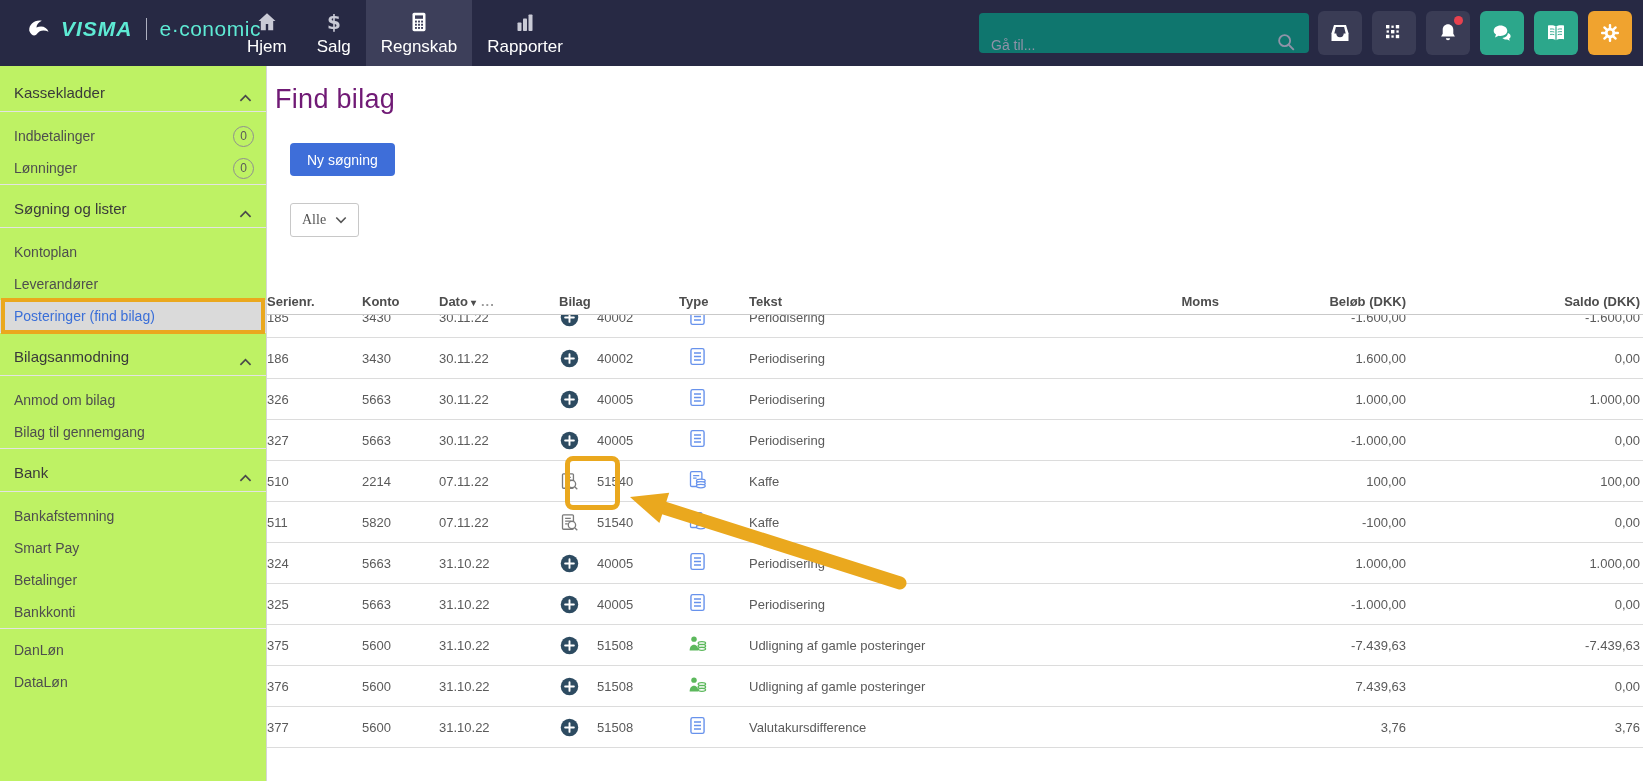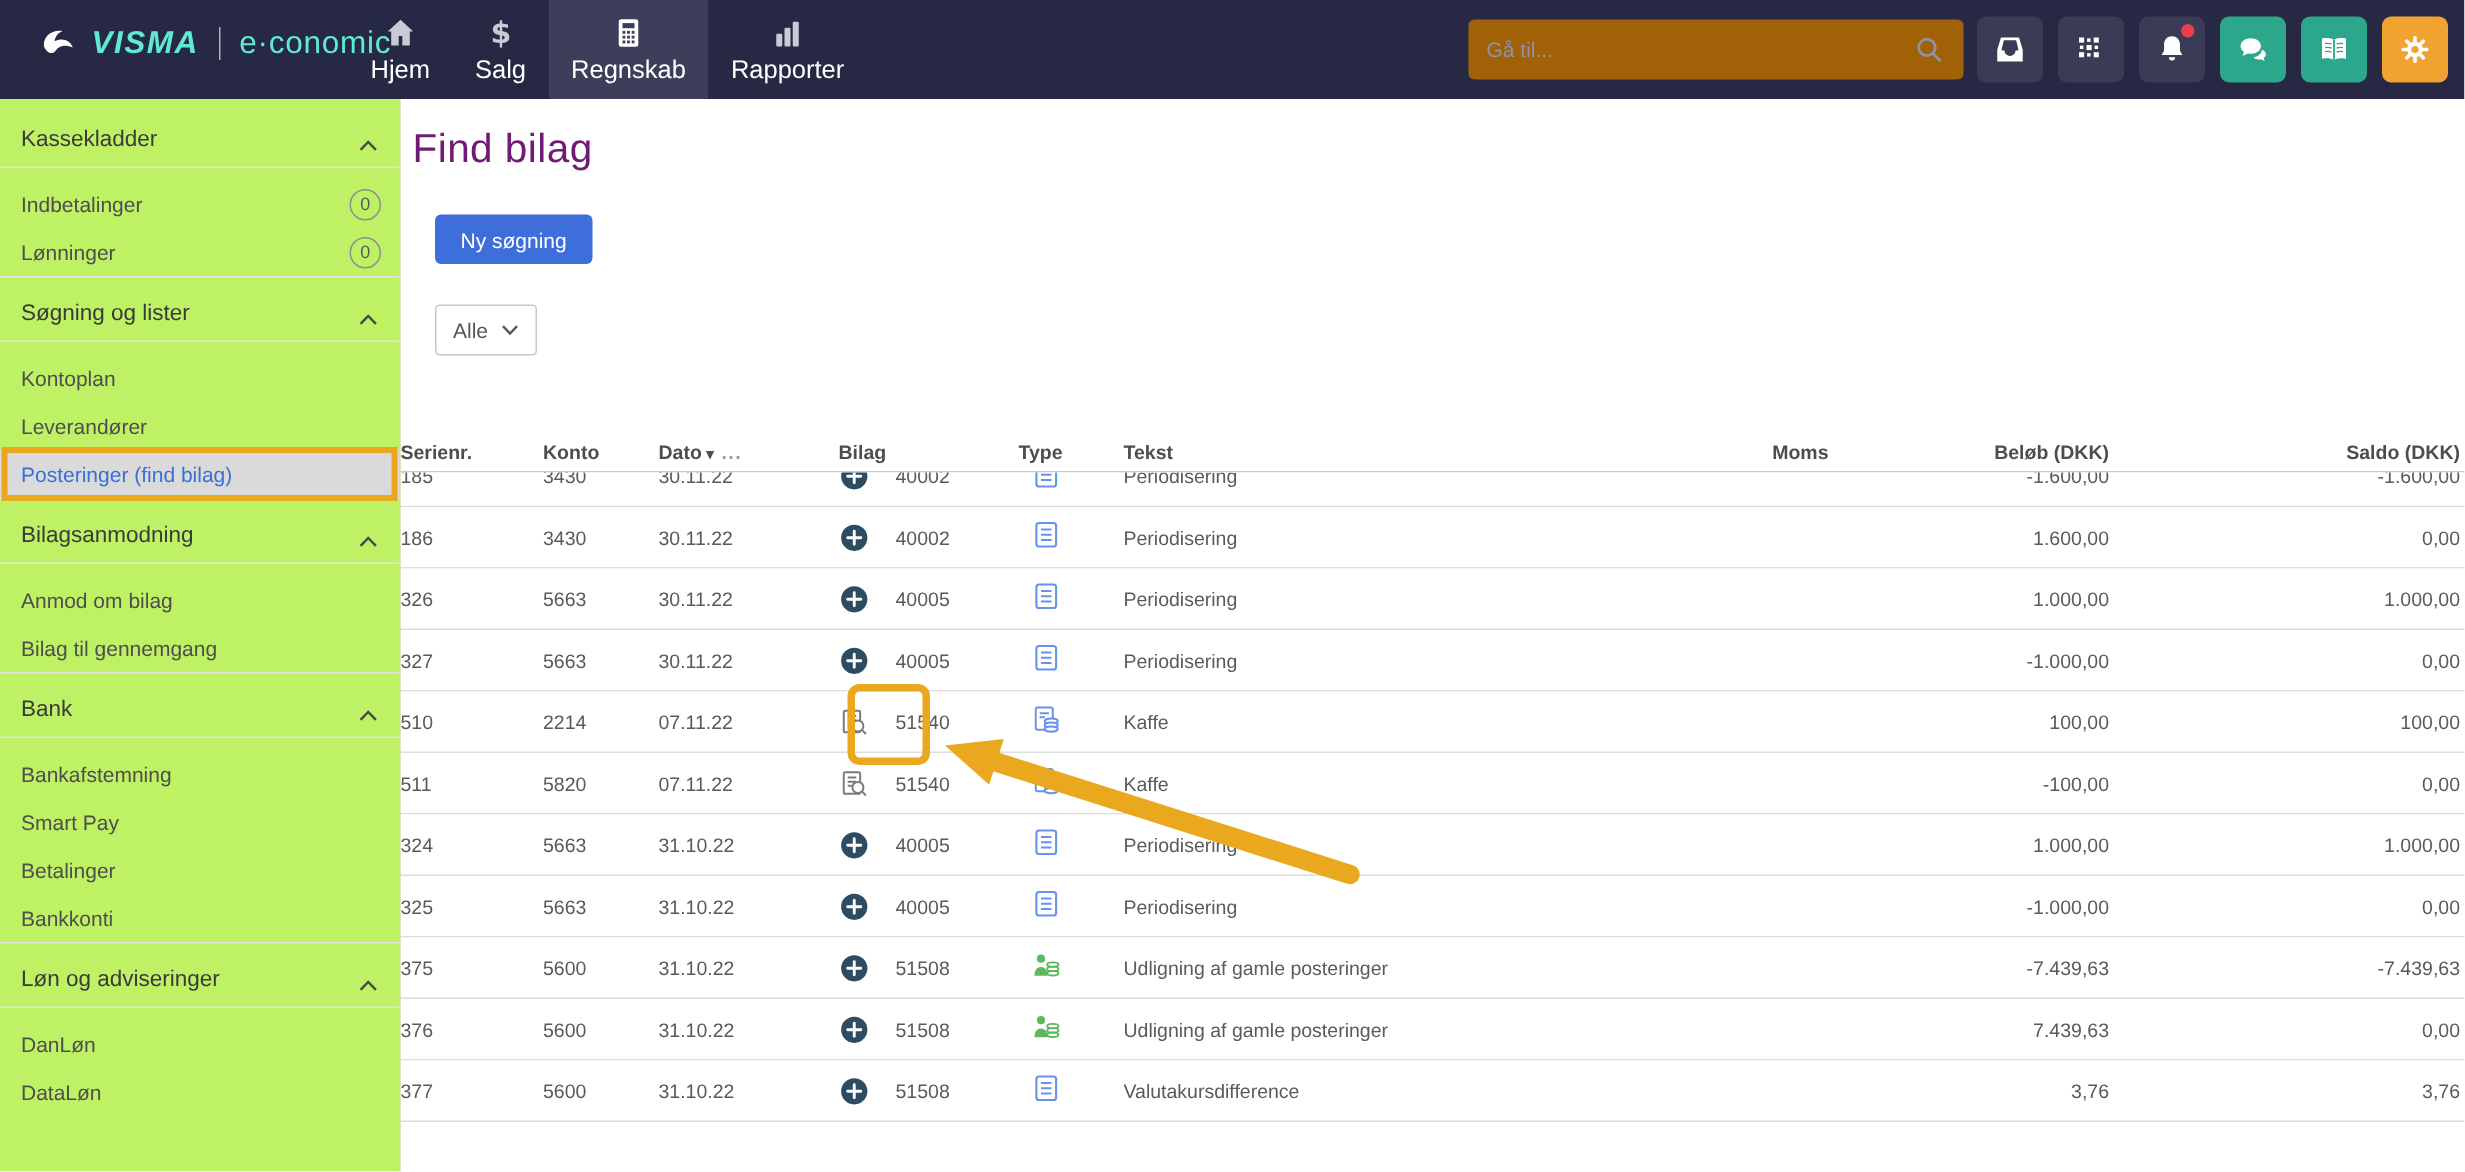--- a/index.html
+++ b/index.html
@@ -13,21 +13,21 @@
   .brand .logo-ic { width:26px; height:26px; display:block; }
   .brand .vname { font-size:21px; font-weight:700; font-style:italic; letter-spacing:1px; }
   .brand .vdiv { width:1px; height:22px; background:#aeb0c0; margin:0 4px; }
   .brand .vprod { font-size:21px; font-weight:300; letter-spacing:.5px; }
   .main-nav { position:absolute; left:232px; top:0; height:66px; display:flex; }
   .nav-item { height:66px; padding:0 15px; display:flex; flex-direction:column; align-items:center; justify-content:center; gap:3px; cursor:pointer; color:#c9cad6; }
   .nav-item.active { background:#3d3f5a; color:#fff; }
   .nav-icon { width:24px; height:24px; }
   .nav-icon svg { width:24px; height:24px; display:block; }
   .nav-label { font-size:17px; color:#fff; }
-  .searchbox { position:absolute; left:979px; top:13px; width:330px; height:40px; background:#a16207; border-radius:4px; display:flex; align-items:center; padding:0 12px; }
+  .searchbox { position:absolute; left:979px; top:13px; width:330px; height:40px; background:#0f766e; border-radius:4px; display:flex; align-items:flex-end; padding:0 12px; }
   .searchbox input { flex:1; background:transparent; border:none; outline:none; color:#c9cad6; font-size:14px; font-family:inherit; }
   .searchbox input::placeholder { color:#8f92a8; }
   .searchbox .s-ic { width:22px; height:22px; }
   .searchbox .s-ic svg { width:22px; height:22px; display:block; }
   .tb-buttons { position:absolute; left:1318px; top:11px; display:flex; gap:10px; }
   .tb-btn { position:relative; width:44px; height:44px; border:none; border-radius:6px; display:flex; align-items:center; justify-content:center; cursor:pointer; }
   .tb-btn svg { width:24px; height:24px; display:block; }
   .tb-btn.dark { background:#3a3c55; }
   .tb-btn.teal { background:#2ca78b; }
   .tb-btn.orange { background:#f0a32f; }
@@ -42,21 +42,21 @@
   .sb-section:last-child { border-bottom:none; }
   .sb-item { height:32px; display:flex; align-items:center; padding:0 12px 0 14px; font-size:14px; color:#4e4e4e; cursor:pointer; position:relative; }
   .sb-item.selected { background:#dadada; color:#3a6fd8; }
   .sb-item.annotated::after { content:""; position:absolute; left:1px; right:1px; top:-2px; bottom:-2px; border:4px solid #eaa81e; pointer-events:none; }
   .sb-badge { margin-left:auto; width:21px; height:21px; border:1px solid #8f8f8f; border-radius:50%; font-size:12px; color:#5a5a5a; display:flex; align-items:center; justify-content:center; }
 
   
   .main { position:absolute; left:267px; top:66px; right:0; bottom:0; background:#fff; }
   .page-title { position:absolute; left:8px; top:18px; font-size:27px; font-weight:400; color:#701a75; letter-spacing:.3px; }
   .btn-primary { position:absolute; left:23px; top:77px; height:33px; padding:0 17px; background:#3e6ed9; color:#fff; border:none; border-radius:4px; font-size:14px; font-family:inherit; cursor:pointer; }
-  .filter-dd { position:absolute; left:23px; top:137px; height:34px; padding:0 11px; background:#fff; border:1px solid #c8c8c8; border-radius:3px; font-size:14px; color:#555; font-family:Liberation Sans, sans-serif; display:flex; align-items:center; gap:9px; cursor:pointer; }
+  .filter-dd { position:absolute; left:23px; top:137px; height:34px; padding:0 11px; background:#fff; border:1px solid #c8c8c8; border-radius:3px; font-size:14px; color:#555; font-family:Liberation Serif, serif; display:flex; align-items:center; gap:9px; cursor:pointer; }
   .filter-dd svg { width:12px; height:8px; display:block; }
 
   
   .table { position:absolute; left:0; right:0; top:222px; bottom:0; }
   .trow, .thead { display:grid; grid-template-columns:95px 77px 120px 120px 70px 1fr 120px 187px 234px; padding-right:3px; align-items:center; }
   .thead { height:27px; border-bottom:1px solid #c9c9c9; }
   .hc { font-size:13px; font-weight:700; color:#4d4d4d; white-space:nowrap; }
   .hc .caret { font-size:10px; margin-left:3px; color:#4d4d4d; }
   .hc .more { color:#999; margin-left:5px; letter-spacing:1px; }
   .hc.r { text-align:right; }
@@ -286,26 +286,20 @@
   </div>
         <div class="sb-item">
     <span class="sb-item-label">Betalinger</span>
   </div>
         <div class="sb-item">
     <span class="sb-item-label">Bankkonti</span>
   </div>
       </div>
   </section>
     <section class="sb-section">
-    <div class="sb-header">
-      <span class="sb-header-label">Løn og adviseringer</span>
-      <span class="chev"><svg viewBox="0 0 14 9" fill="none" stroke="#4a4a4a" stroke-width="1.8">
-            <path d="M1.5 7.5L7 1.8l5.5 5.7"></path>
-          </svg></span>
-    </div>
     <div class="sb-items">
         <div class="sb-item">
     <span class="sb-item-label">DanLøn</span>
   </div>
         <div class="sb-item">
     <span class="sb-item-label">DataLøn</span>
   </div>
         <div class="sb-item">
     
   </div>

